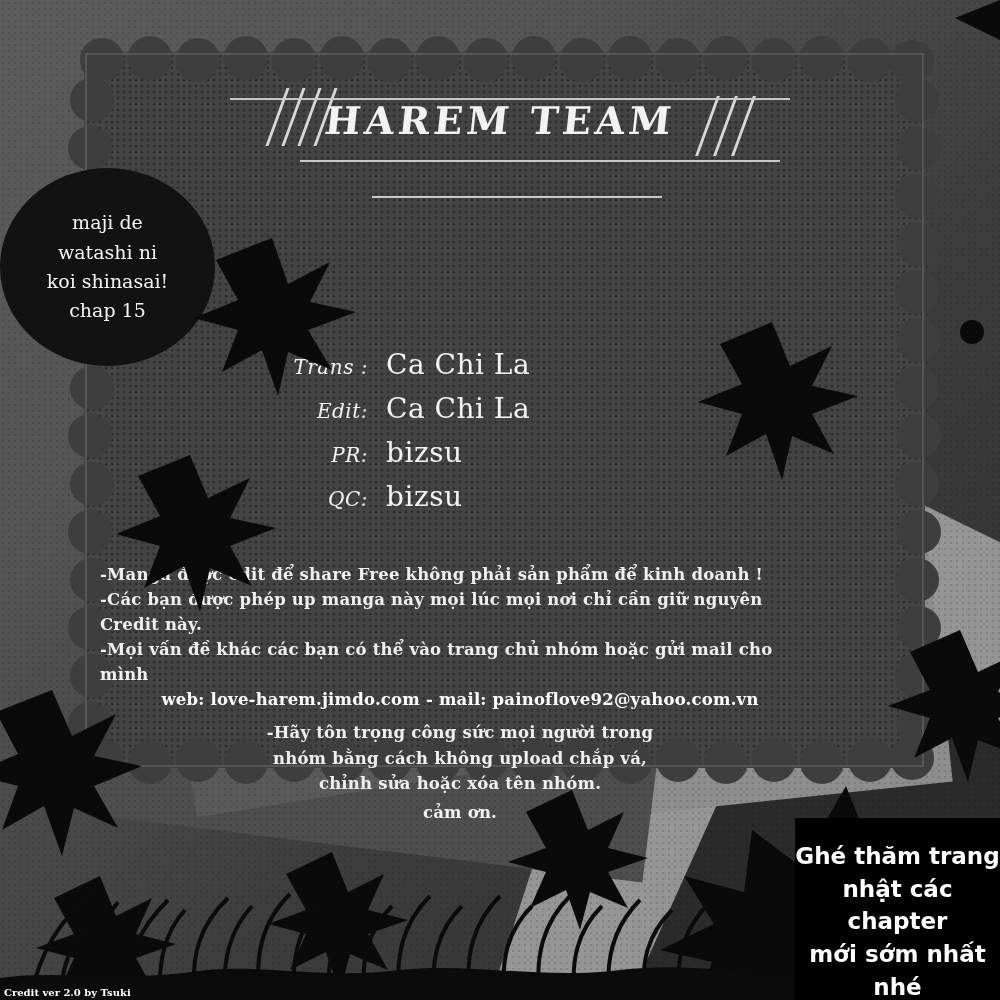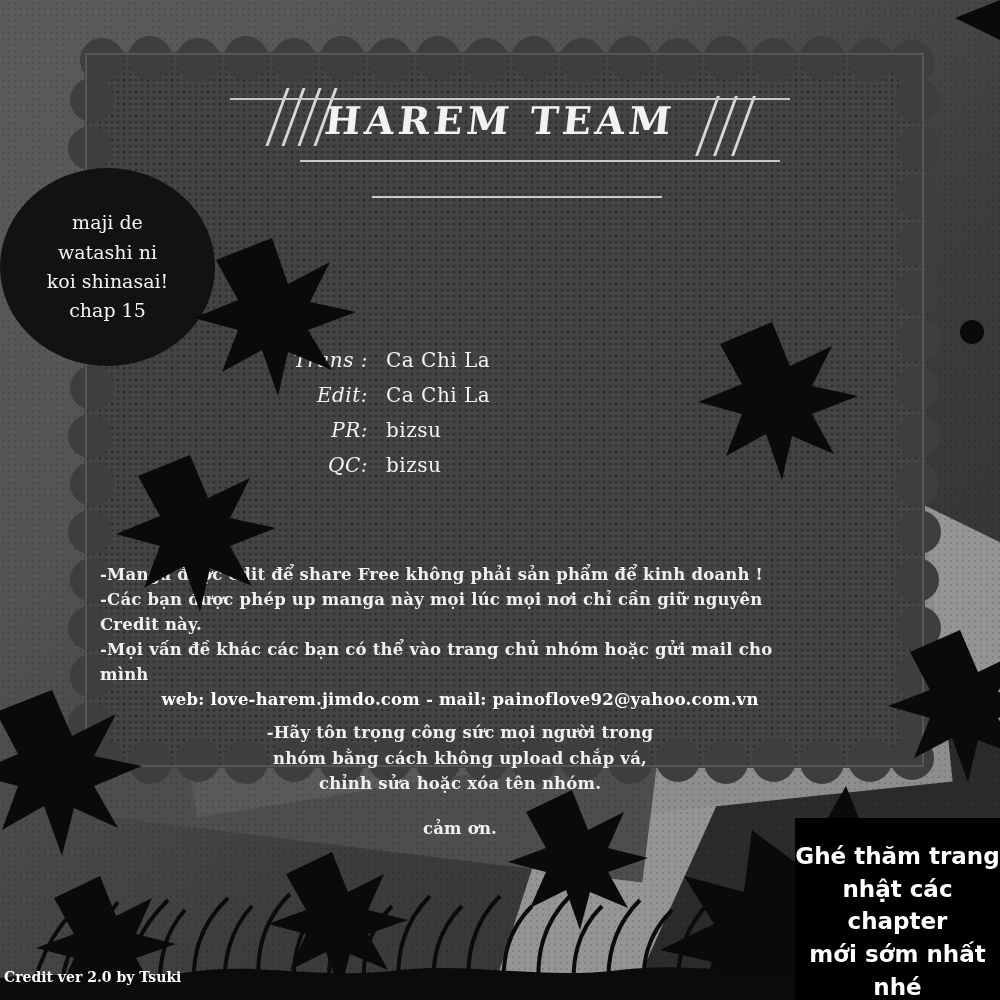--- a/index.html
+++ b/index.html
@@ -160,21 +160,21 @@
     width: 118px;
     text-align: right;
     padding-right: 18px;
     font-family: "DejaVu Serif", serif;
     font-style: italic;
     font-size: 20px;
     letter-spacing: 0.5px;
   }
   .credit-name {
     font-family: "DejaVu Serif", serif;
-    font-size: 20px;
+    font-size: 28px;
     letter-spacing: 0.5px;
   }
 
   
   .notice {
     position: absolute;
     left: 100px; top: 562px;
     width: 720px;
     color: #f0f0f0;
     font-family: "DejaVu Serif", serif;
@@ -199,24 +199,24 @@
     line-height: 1.42;
     text-align: center;
     padding-top: 22px;
     box-sizing: border-box;
     font-weight: bold;
   }
 
   
   .tiny-credit {
     position: absolute;
-    left: 4px; bottom: 15px;
+    left: 4px; bottom: 2px;
     color: #ffffff;
     font-family: "DejaVu Serif", serif;
-    font-size: 14px;
+    font-size: 10px;
     font-weight: bold;
   }
 
   
   .grass {
     position: absolute;
     left: 0; bottom: 0;
     width: 1000px; height: 190px;
   }
 
@@ -366,21 +366,21 @@
   </div>
 
   <div class="notice">
     <div class="l-left">-Manga được edit để share Free không phải sản phẩm để kinh doanh !</div>
     <div class="l-left">-Các bạn được phép up manga này mọi lúc mọi nơi chỉ cần giữ nguyên Credit này.</div>
     <div class="l-left">-Mọi vấn đề khác các bạn có thể vào trang chủ nhóm hoặc gửi mail cho mình</div>
     <div class="l-center mail">web: love-harem.jimdo.com - mail: painoflove92@yahoo.com.vn</div>
     <div class="l-center" style="margin-top:8px;">-Hãy tôn trọng công sức mọi người trong</div>
     <div class="l-center">nhóm bằng cách không upload chắp vá,</div>
     <div class="l-center">chỉnh sửa hoặc xóa tên nhóm.</div>
-    <div class="l-center" style="margin-top:20px;">cảm ơn.</div>
+    <div class="l-center" style="margin-top:4px;">cảm ơn.</div>
   </div>
 
   <svg class="stars" viewBox="0 0 1000 1000">
     <g fill="#0a0a0a">
 
       <polygon points="272,238 288,284 330,262 310,302 356,312 308,330 332,370 288,352 278,396 262,350 222,372 238,330 194,318 238,300 216,260"></polygon>
       <polygon points="772,322 790,366 832,346 812,386 858,396 812,414 834,454 792,436 782,480 766,434 726,456 742,414 698,402 742,384 720,344"></polygon>
       <polygon points="190,455 208,498 250,478 230,518 276,528 230,546 252,586 210,568 200,612 184,566 144,588 160,546 116,534 160,516 138,476"></polygon>
       <polygon points="52,690 72,736 116,714 94,756 142,766 94,786 118,828 74,808 62,856 44,806 2,830 18,786 -28,774 18,754 -4,712"></polygon>
       <polygon points="960,630 978,672 1016,654 998,692 1042,702 998,718 1020,756 978,740 968,782 952,738 914,758 930,718 888,706 930,690 910,652"></polygon>

